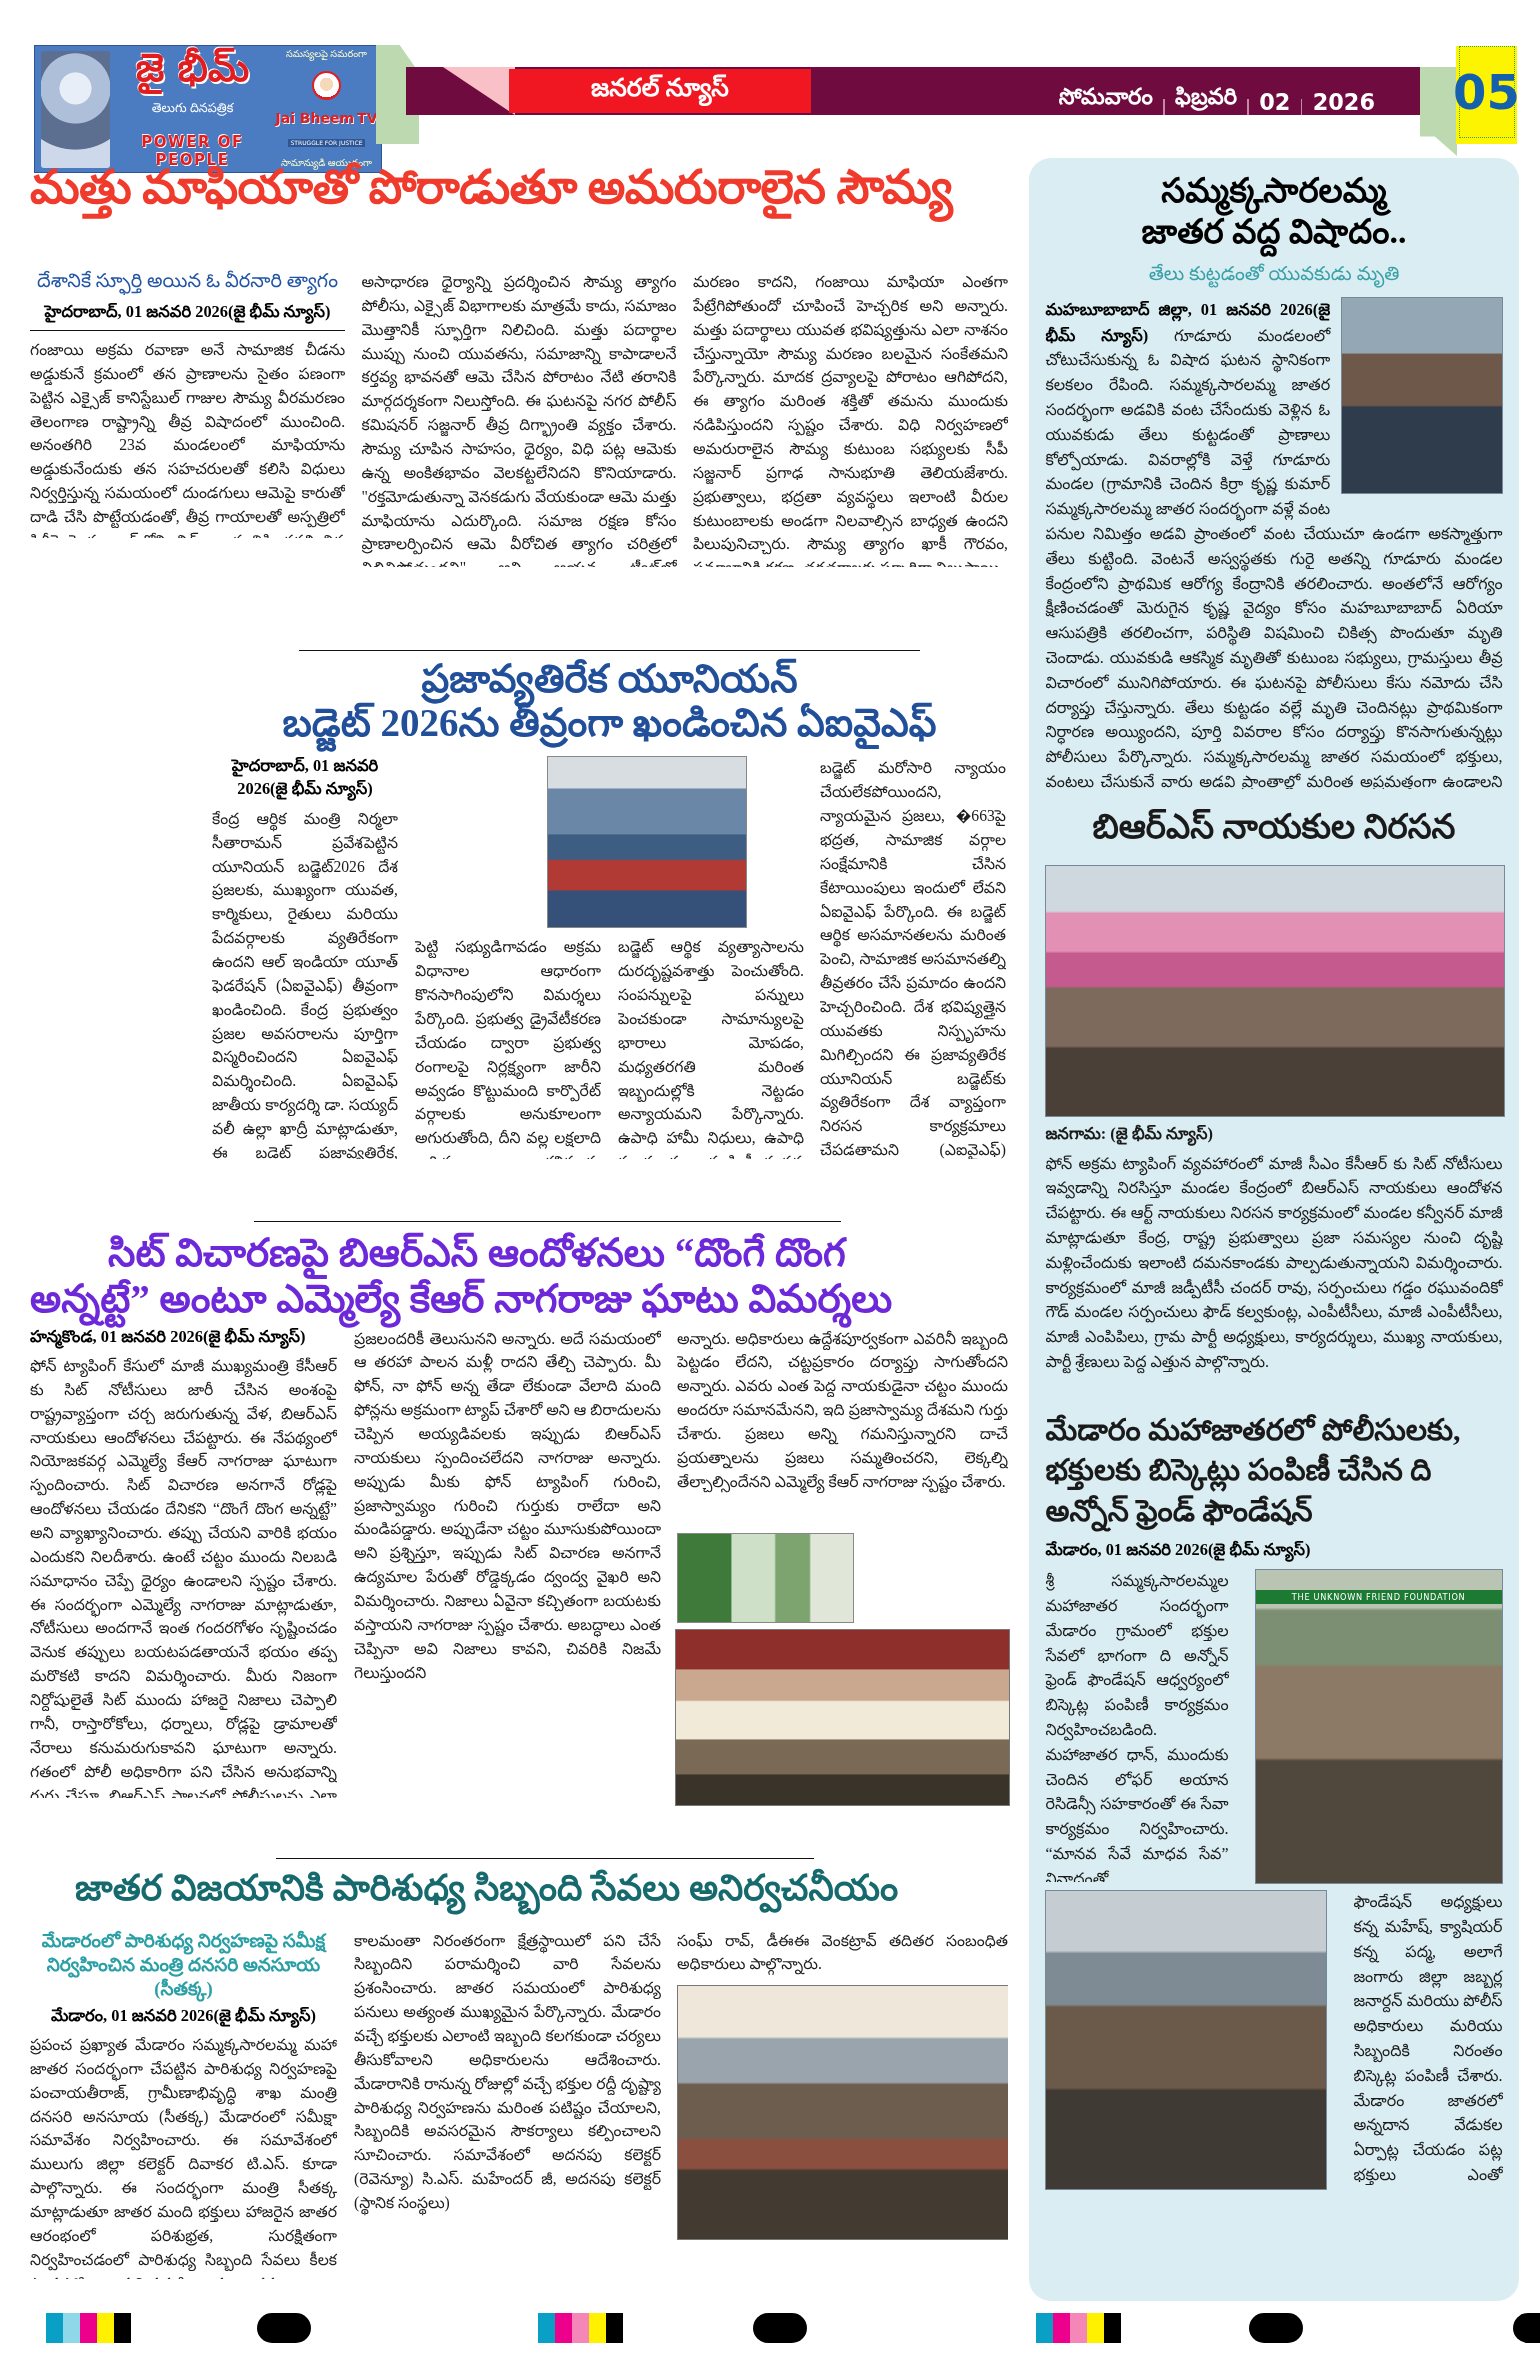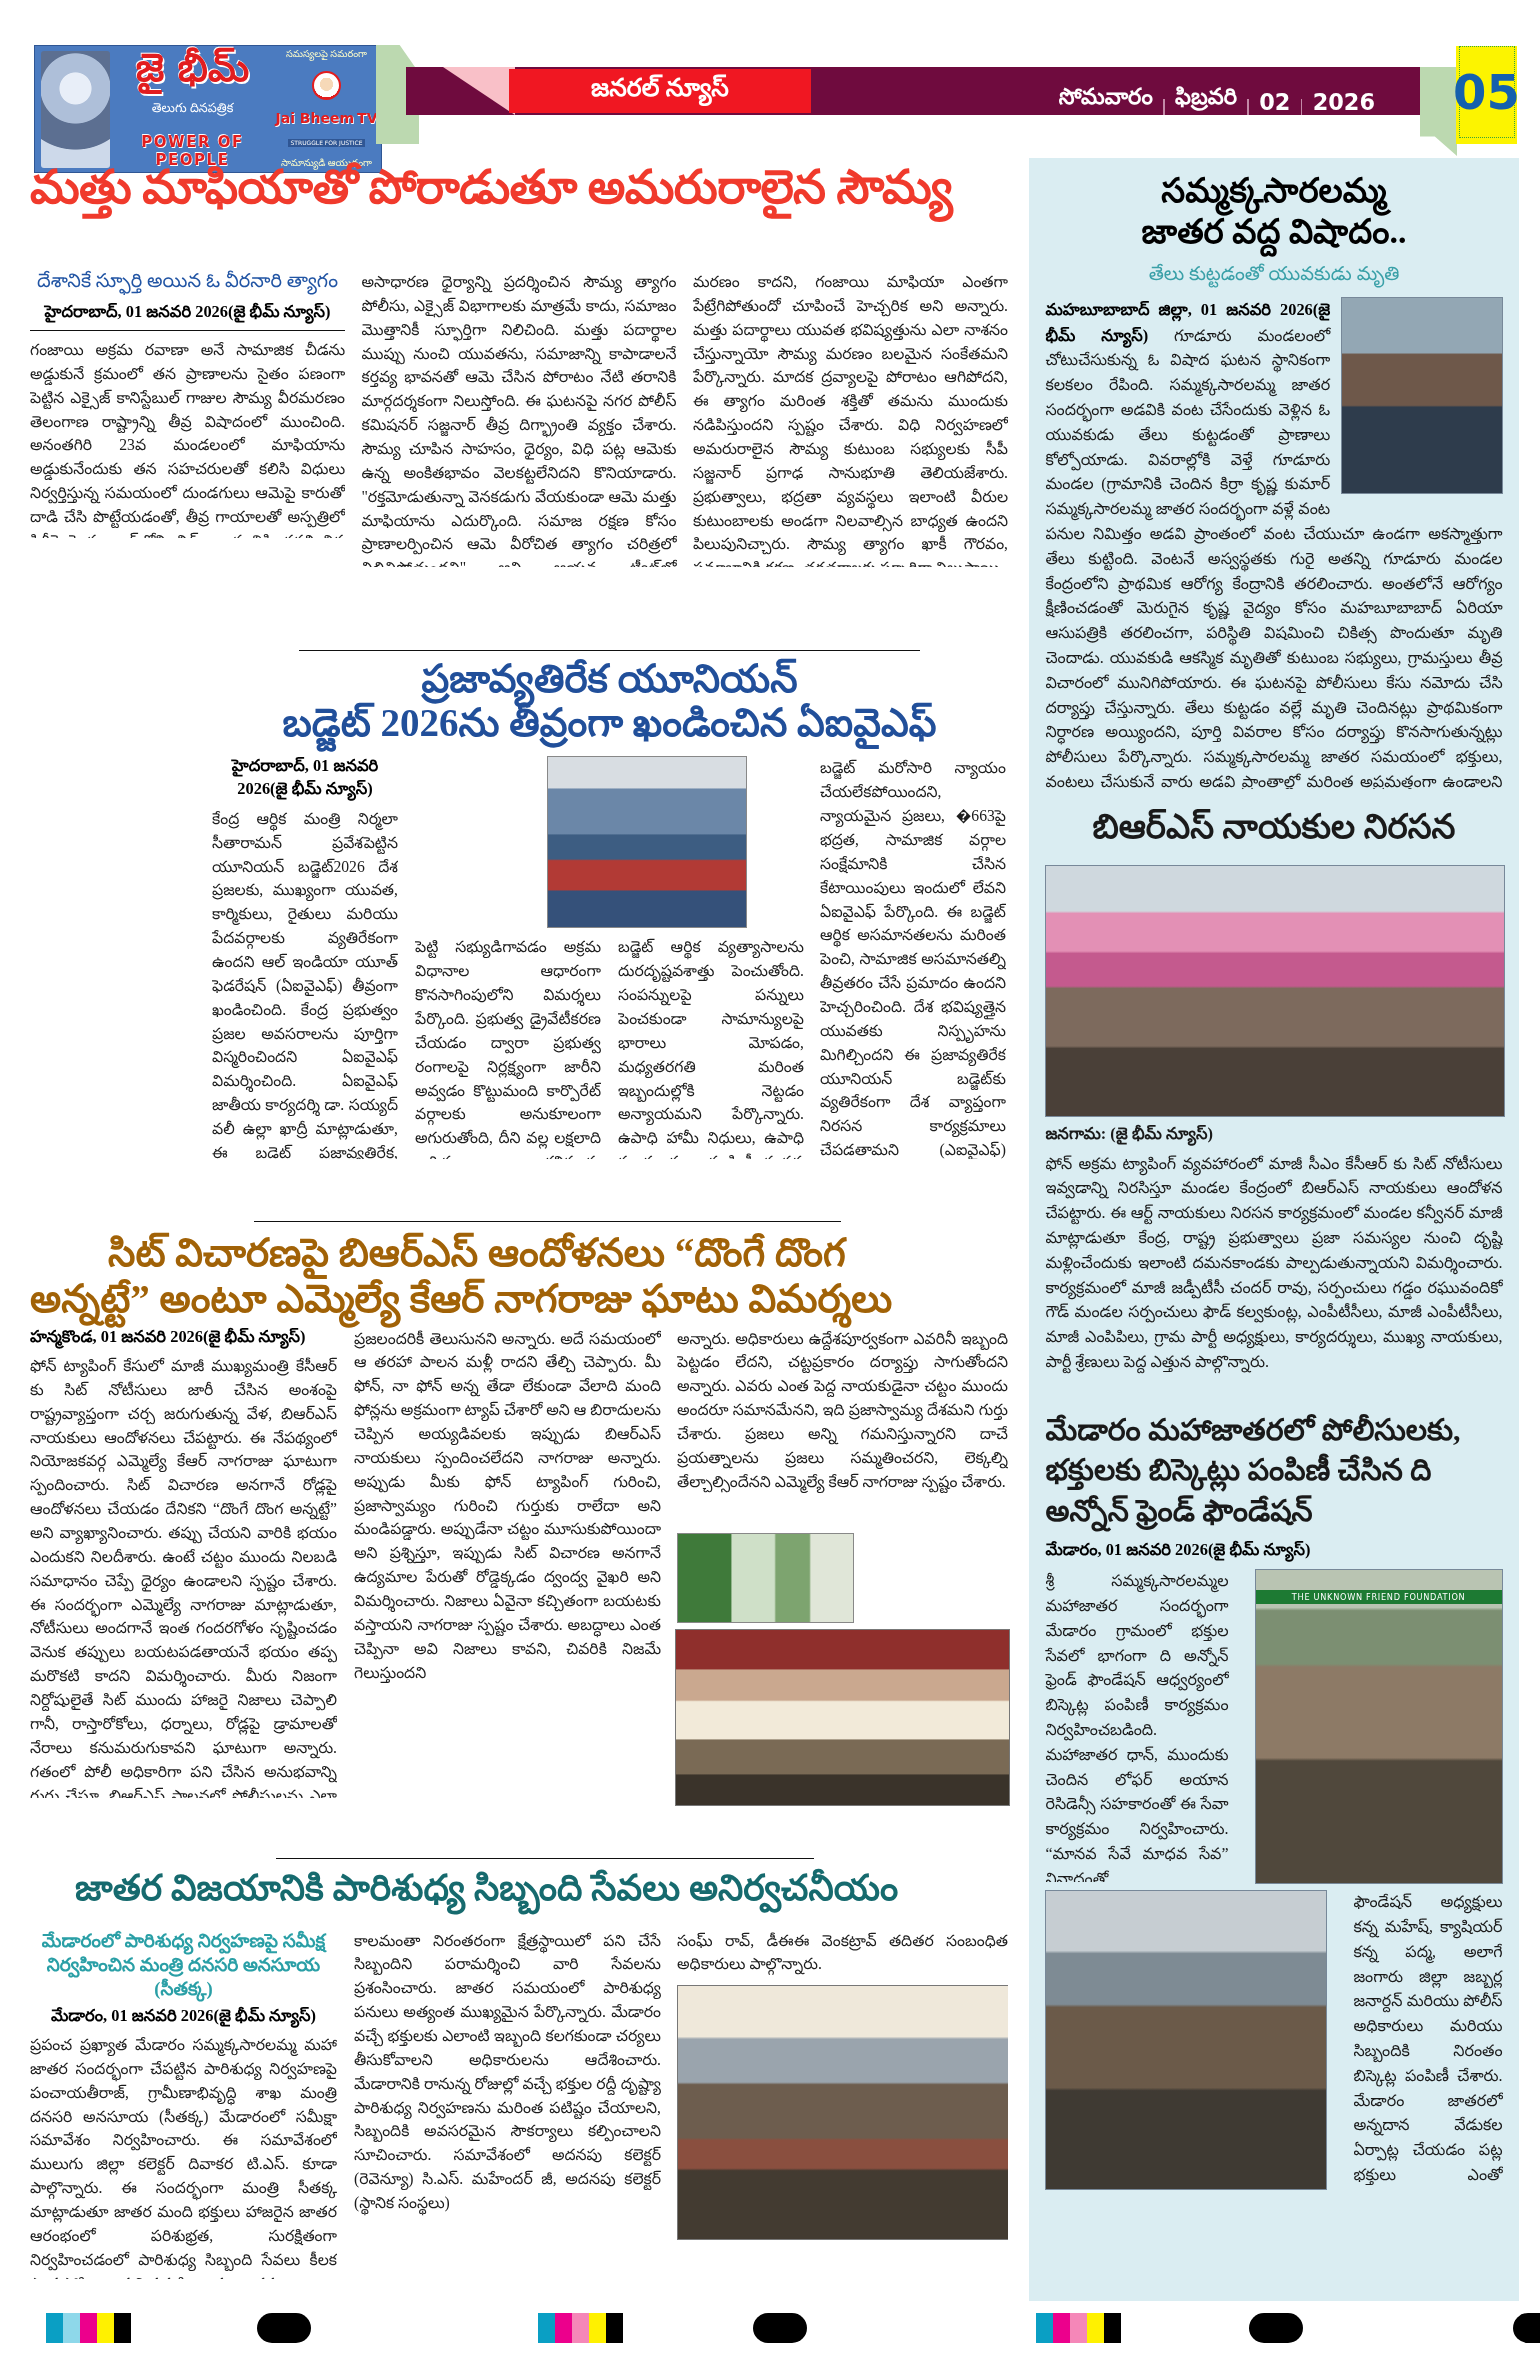--- a/index.html
+++ b/index.html
@@ -62,41 +62,41 @@
   .a2-head{color:#214f9a;font-weight:bold;font-size:39px;line-height:1.12;text-align:center;margin-top:6px;}
   .a2-cols{position:relative;margin-top:12px;height:403px;}
   .a2-col{position:absolute;top:0;width:186px;height:403px;overflow:hidden;}
   .a2-photo{position:absolute;left:335px;top:0px;width:198px;height:170px;border:0.7px solid #888;
             background:linear-gradient(180deg,#d8dde2 0 18%,#6b87a8 19% 45%,#3d5d82 46% 60%,#b23a35 61% 78%,#35517a 79%);}
   .pad-under-photo{padding-top:179px;box-sizing:border-box;}
 
   
   .a3{position:absolute;left:30px;top:1221px;width:978px;height:635px;}
   .a3-topline{border-top:1.5px solid #111;width:60%;margin-left:224px;}
-  .a3-head{color:#a16207;font-weight:bold;font-size:39px;line-height:1.18;margin-top:7.5px;}
+  .a3-head{color:#6d28d9;font-weight:bold;font-size:39px;line-height:1.18;margin-top:7.5px;}
   .a3-cols{position:relative;margin-top:5px;height:477px;}
   .a3-col{position:absolute;top:0;width:307px;height:477px;overflow:hidden;}
   .a3-photo-small{width:175px;height:88px;border:0.7px solid #888;margin:6px 0;
         background:linear-gradient(90deg,#3f7a3a 0 30%,#cfe0c8 31% 55%,#7da46f 56% 75%,#e0e6d8 76%);}
   .a3-photo-big{position:absolute;left:645px;top:302px;width:333px;height:175px;border:0.7px solid #777;
         background:linear-gradient(180deg,#8f2f2c 0 22%,#caa88f 23% 40%,#f2ead9 41% 62%,#7a6a55 63% 82%,#3a332a 83%);}
 
   
   .a4{position:absolute;left:30px;top:1858px;width:978px;height:440px;}
   .a4-topline{border-top:1.5px solid #111;width:55%;margin-left:246px;}
   .a4-head{color:#166a6e;font-weight:bold;font-size:36px;margin-top:7.5px;padding-left:45px;}
   .a4-cols{position:relative;margin-top:12px;height:350px;}
   .a4-col{position:absolute;top:0;width:307px;height:350px;overflow:hidden;}
   .a4-sub{color:#2a9fa6;font-weight:bold;font-size:18.6px;text-align:center;line-height:1.3;margin-bottom:4.5px;}
   .a4-photo{width:333px;height:253px;border:0.7px solid #777;margin-top:7.5px;
         background:linear-gradient(180deg,#efe8da 0 20%,#9aa4ad 21% 38%,#6d5d4e 39% 60%,#8a4f3f 61% 72%,#433b31 73%);}
 
   
   .sidebar{position:absolute;left:1029px;top:158px;width:490px;height:2143px;background:#daedf2;
-           box-sizing:border-box;padding:13.4px 16.4px;overflow:hidden;}
+           box-sizing:border-box;padding:13.4px 16.4px;overflow:hidden;border-radius:22px;}
   .sb-head1{font-size:34px;font-weight:bold;text-align:center;color:#000;line-height:1.2;}
   .sb-sub{color:#3aa0a8;font-size:19.4px;text-align:center;margin:10.4px 0 7.5px 0;}
   .sb-photo-man2{float:right;width:160px;height:195px;margin:0 0 7.5px 10.4px;border:0.7px solid #789;
         background:linear-gradient(180deg,#93a7b4 0 28%,#6e584a 29% 55%,#2e3c4c 56%);}
   .sb-body{font-size:16px;line-height:1.55;text-align:justify;}
   .sb-head2{font-size:34px;font-weight:bold;text-align:center;margin:19.4px 0 10.4px 0;}
   .sb-rally{width:100%;height:250px;border:0.7px solid #789;
         background:linear-gradient(180deg,#cfd8de 0 18%,#e390b5 19% 34%,#c45a8e 35% 48%,#7d6a5d 49% 72%,#4a4038 73%);}
   .sb-caption{font-weight:bold;font-size:16.4px;margin:7.5px 0 4.5px 0;}
   .sb-head3{font-size:30px;font-weight:bold;text-align:left;line-height:1.35;margin:21px 0 9px 0;}

